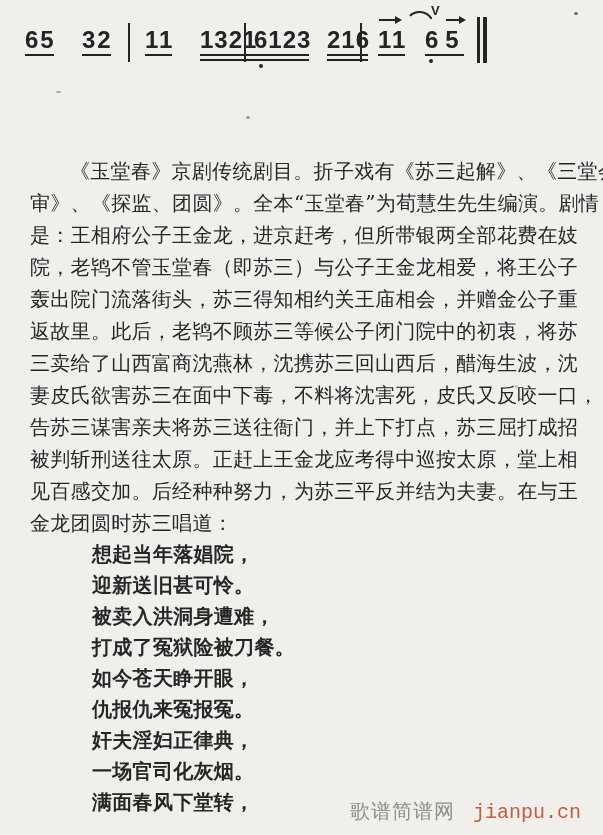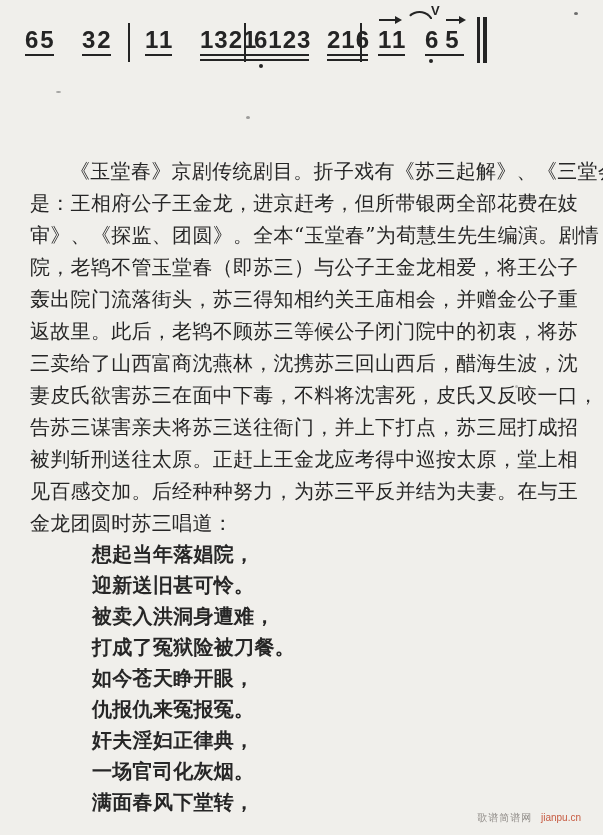--- a/index.html
+++ b/index.html
@@ -52,22 +52,22 @@
   .syn-line{white-space:nowrap;}
   .syn-line.first{text-indent:40px;}
   .lyrics{
     position:absolute;left:92px;top:539px;
     font-size:20px;line-height:31px;letter-spacing:0.3px;color:#262626;font-weight:bold;
   }
   .lyric-line{white-space:nowrap;}
   
   .watermark{
     position:absolute;right:22px;bottom:10px;
-    font-size:10px;letter-spacing:1px;white-space:nowrap;
-    font-family:Liberation Sans, sans-serif;
+    font-size:20px;letter-spacing:1px;white-space:nowrap;
+    font-family:Liberation Mono, monospace;
   }
   .wm-name{color:#918d89;}
   .wm-url{color:#c75b42;margin-left:5px;letter-spacing:0;}
   
   .speck{position:absolute;background:#555;border-radius:50%;}
   .speck.s1{left:574px;top:12px;width:4px;height:3px;opacity:.85;}
   .speck.s2{left:56px;top:91px;width:5px;height:2px;opacity:.5;}
   .speck.s3{left:246px;top:116px;width:4px;height:3px;opacity:.55;}
   .speck.s4{left:515px;top:385px;width:3px;height:3px;opacity:.35;}
 </style>
@@ -129,22 +129,22 @@
     <div class="slur"></div>
     <div class="breath">V</div>
     <div class="arrow" style="left:446px;top:19px;width:14px"></div>
 
     <div class="endbar-thin"></div>
     <div class="endbar-thick"></div>
   </div>
 
   <div class="synopsis">
     <div class="syn-line first">《玉堂春》京剧传统剧目。折子戏有《苏三起解》、《三堂会</div>
+    <div class="syn-line">审》、《探监、团圆》。全本“玉堂春”为荀慧生先生编演。剧情</div>
     <div class="syn-line">是：王相府公子王金龙，进京赶考，但所带银两全部花费在妓</div>
-    <div class="syn-line">审》、《探监、团圆》。全本“玉堂春”为荀慧生先生编演。剧情</div>
     <div class="syn-line">院，老鸨不管玉堂春（即苏三）与公子王金龙相爱，将王公子</div>
     <div class="syn-line">轰出院门流落街头，苏三得知相约关王庙相会，并赠金公子重</div>
     <div class="syn-line">返故里。此后，老鸨不顾苏三等候公子闭门院中的初衷，将苏</div>
     <div class="syn-line">三卖给了山西富商沈燕林，沈携苏三回山西后，醋海生波，沈</div>
     <div class="syn-line">妻皮氏欲害苏三在面中下毒，不料将沈害死，皮氏又反咬一口，</div>
     <div class="syn-line">告苏三谋害亲夫将苏三送往衙门，并上下打点，苏三屈打成招</div>
     <div class="syn-line">被判斩刑送往太原。正赶上王金龙应考得中巡按太原，堂上相</div>
     <div class="syn-line">见百感交加。后经种种努力，为苏三平反并结为夫妻。在与王</div>
     <div class="syn-line">金龙团圆时苏三唱道：</div>
   </div>

